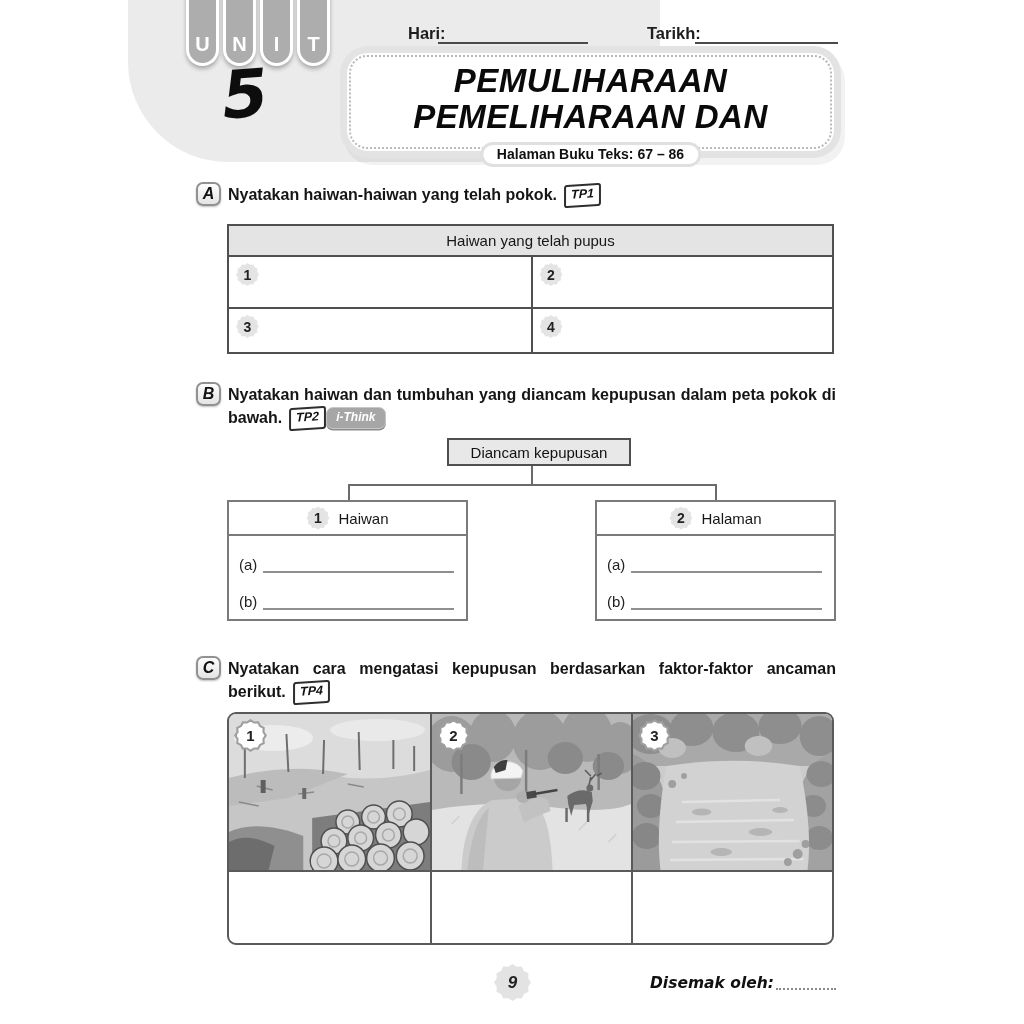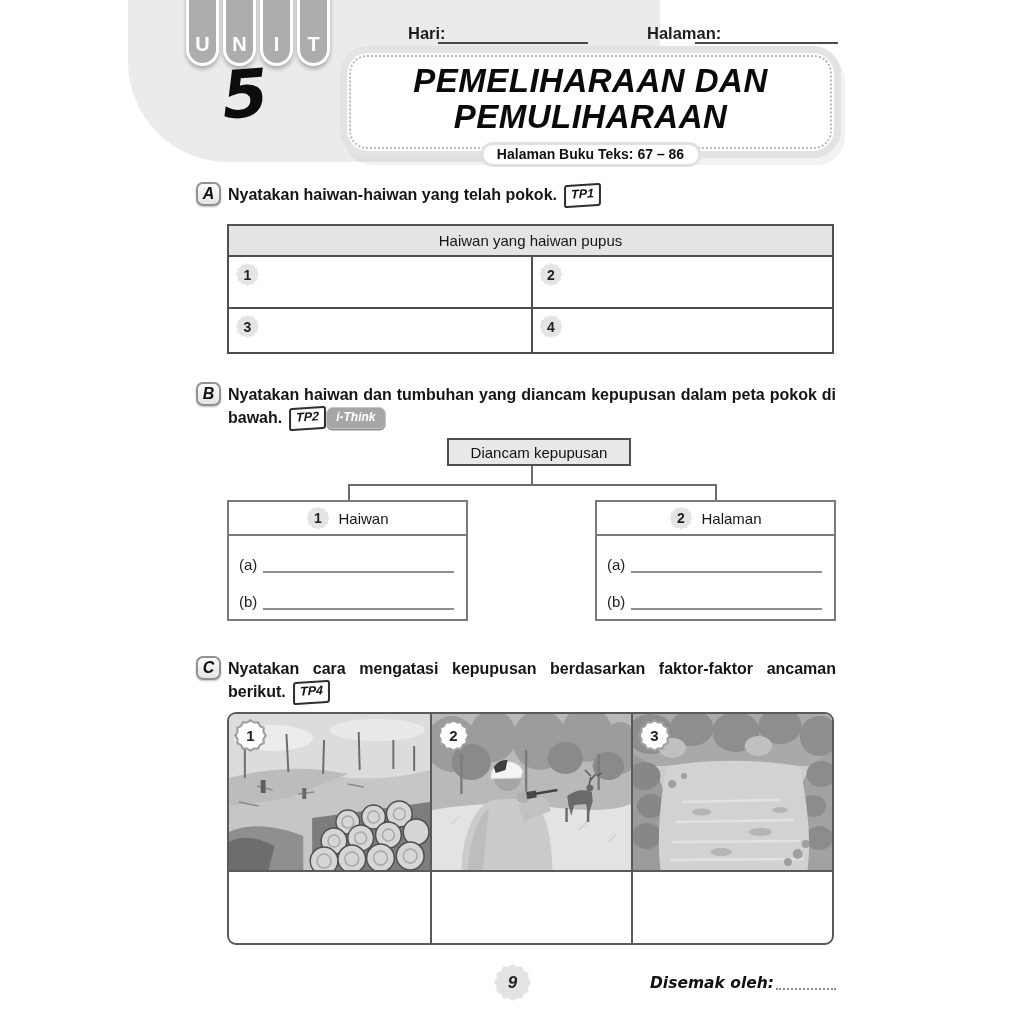--- a/index.html
+++ b/index.html
@@ -112,40 +112,40 @@
         <span>I</span>
       </div>
     <div class="tab">
         <span>T</span>
       </div>
   </div>
   <div class="unit-number">5</div>
 
   <span class="hdr-label" style="left:408px;text-align:center;">Hari:</span>
   <div class="hdr-line" style="left:438px;width:150px;"></div>
-  <span class="hdr-label" style="left:647px;">Halaman:</span>
+  <span class="hdr-label" style="left:647px;">Tarikh:</span>
   <div class="hdr-line" style="left:695px;width:143px;"></div>
 
   <div class="title-box">
     <div class="title-dotted"></div>
     <div class="title-text">
+      <span>PEMULIHARAAN</span>
       <span>PEMELIHARAAN DAN</span>
-      <span>PEMULIHARAAN</span>
     </div>
     <div class="pages-pill">Halaman Buku Teks: 67 – 86</div>
   </div>
 
   <div class="sec" style="top:184px;">
     <div class="qbadge">A</div>
     <div class="sec-text"><span>Nyatakan haiwan-haiwan yang telah pokok.</span><span class="tp-tag">TP1</span>
     </div>
   </div>
 
   <div class="tableA">
-    <div class="tableA-header">Haiwan yang haiwan pupus</div>
+    <div class="tableA-header">Haiwan yang telah pupus</div>
     <div class="tableA-grid">
       <div class="tA-cell">
         <div class="seal seal-sm">1</div>
       </div>
       <div class="tA-cell bl">
         <div class="seal seal-sm">2</div>
       </div>
       <div class="tA-cell bt">
         <div class="seal seal-sm">3</div>
       </div>

